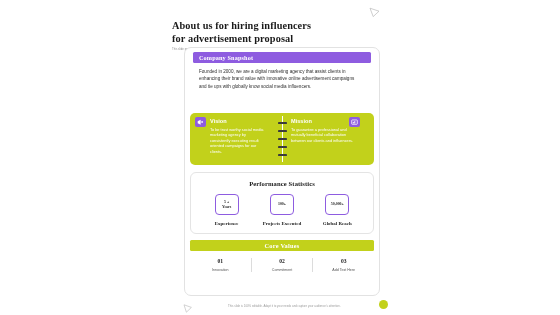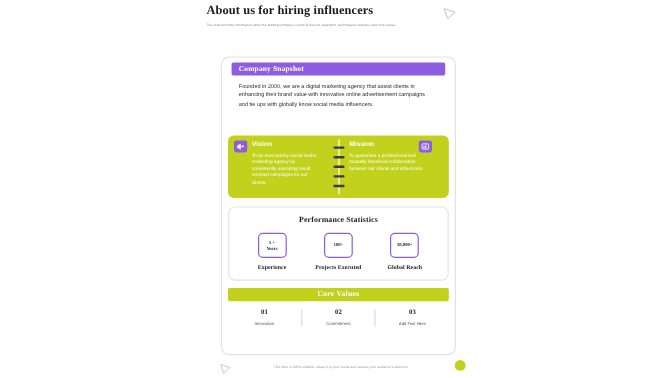--- a/index.html
+++ b/index.html
@@ -20,21 +20,21 @@
     left: 0; top: 0;
     width: 560px;
     height: 315px;
     background: #ffffff;
   }
 
   
   .header {
     position: absolute;
     left: 172px;
-    top: 4px;
+    top: 20px;
     width: 220px;
   }
   .title {
     font-family: "Liberation Serif", serif;
     font-weight: bold;
     font-size: 10.3px;
     line-height: 12.6px;
     color: #1a1a1a;
     letter-spacing: 0.1px;
     margin: 0;
@@ -313,20 +313,21 @@
   }
 </style>
 </head>
 <body>
 
 <div class="page">
 
   <div class="header">
     <div class="title">
       <div>About us for hiring influencers</div>
+      <div>for advertisement proposal</div>
     </div>
     <div class="subtitle">This slide provides information about the bidding company’s vision &amp; mission statement, performance statistics and core values.</div>
   </div>
 
   <span class="play-icon-tr">
     <svg width="13" height="13" viewBox="0 0 13 13">
       <path d="M2 2.2 L11 5.2 L5.2 10.6 Z" fill="none" stroke="#b9b9b9" stroke-width="0.7"></path>
     </svg>
   </span>
 

